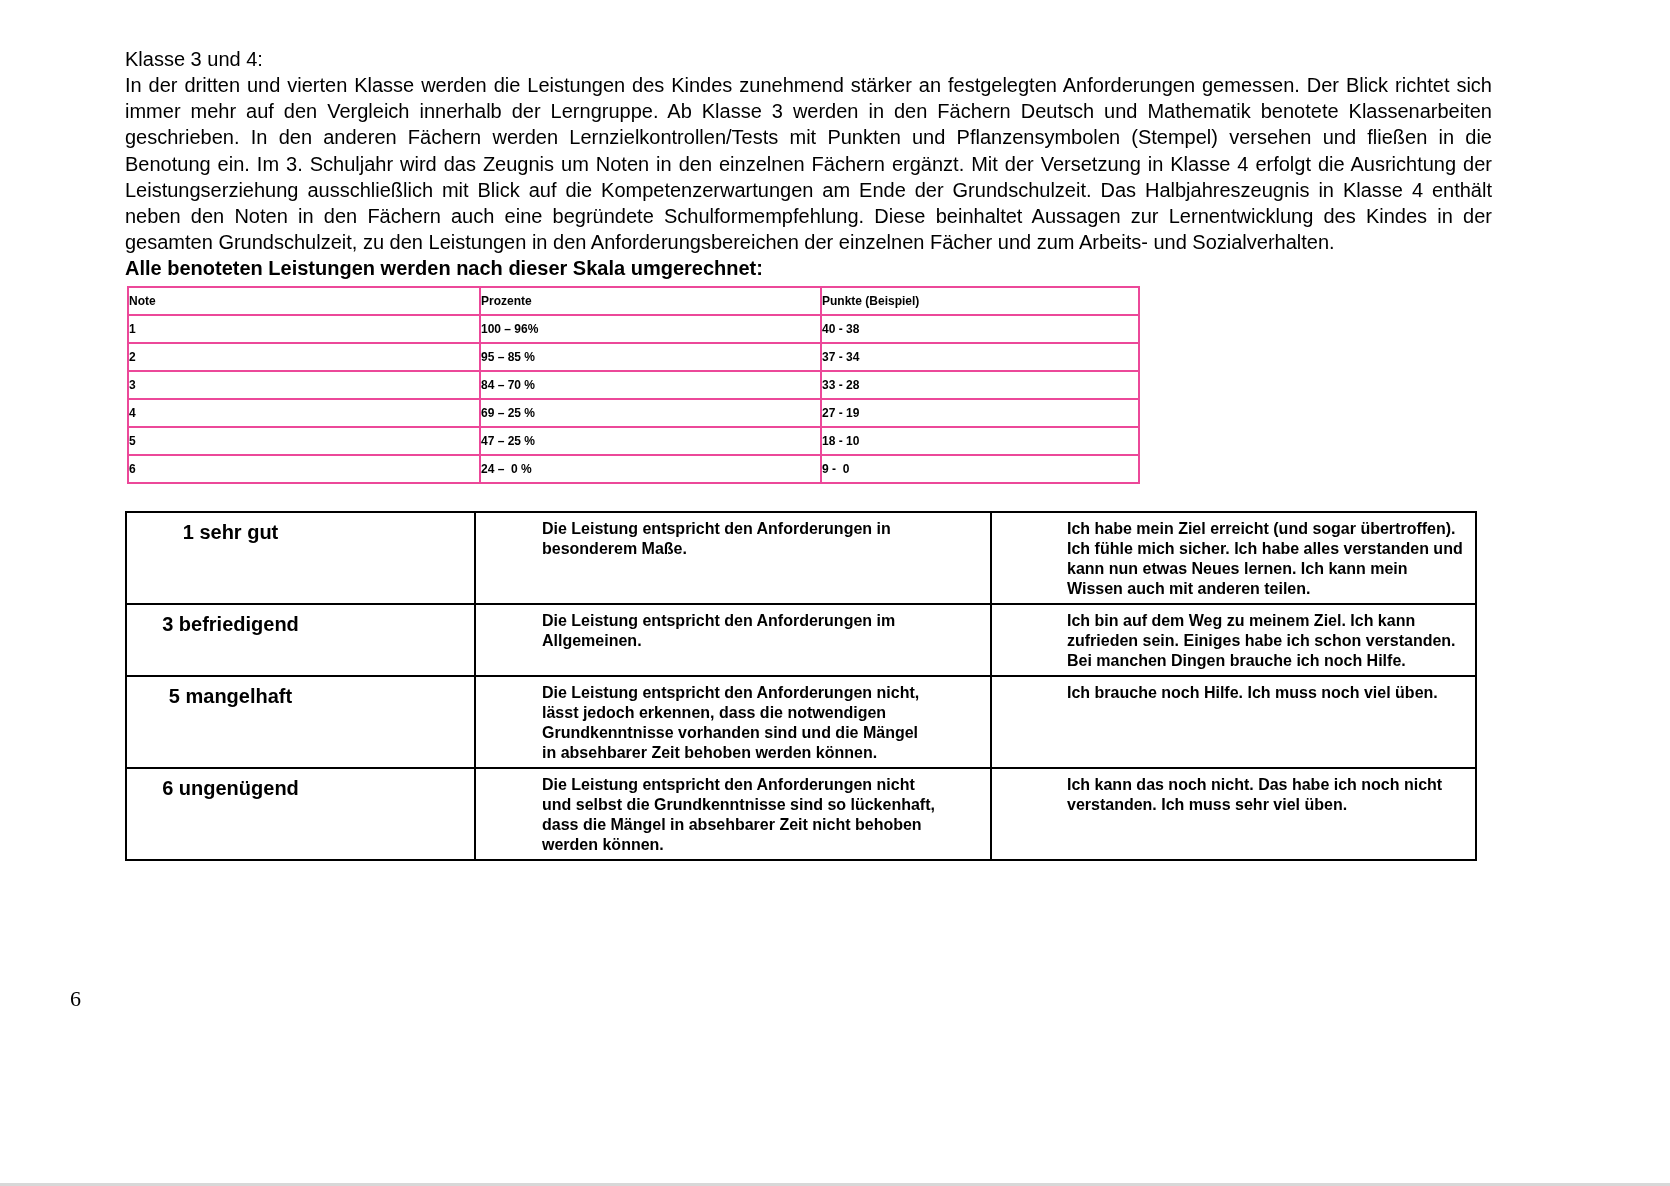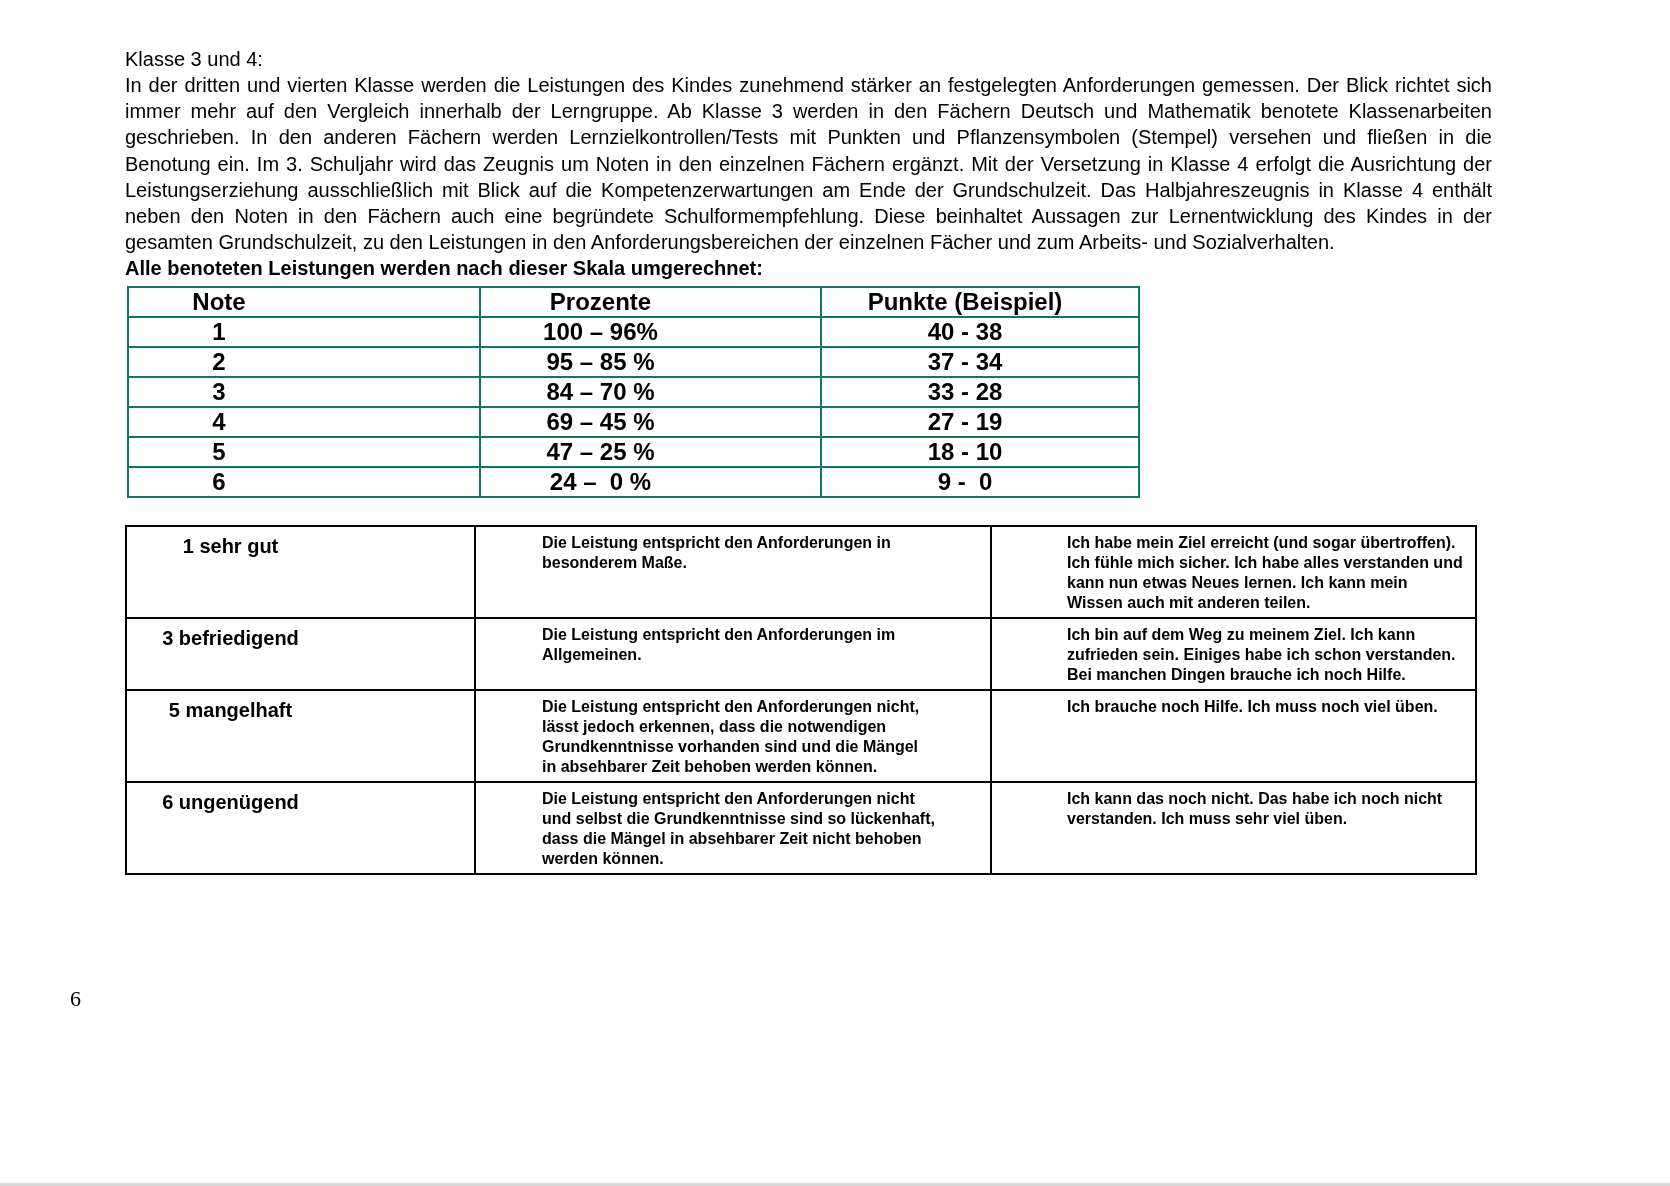--- a/index.html
+++ b/index.html
@@ -18,22 +18,22 @@
   }
   .h2 { margin-top:30px; }
   .intro { margin:0; font-size:20px; line-height:26px;font-weight:bold; }
 
   
   .scale-table {
     border-collapse:collapse; table-layout:fixed;
     margin-top:5px; margin-left:2px; width:1011px;
   }
   .scale-table th, .scale-table td {
-    border:2px solid #0f766e; padding:0; height:26px;
-    font-weight:bold; font-size:24px; text-align:center;
+    border:2px solid #ec4899; padding:0; height:26px;
+    font-weight:bold; font-size:12px; text-align:left;
     overflow:hidden; white-space:pre;
   }
   .scale-table .c1 { padding-right:170px; }
   .scale-table .c2 { padding-right:100px; }
   .scale-table .c3 { padding-right:30px; }
 
   
   .grades-table {
     border-collapse:collapse; table-layout:fixed;
     margin-top:27px; width:1350px;
@@ -104,21 +104,21 @@
           <td class="c2">95 – 85 %</td>
           <td class="c3">37 - 34</td>
         </tr>
         <tr>
           <td class="c1">3</td>
           <td class="c2">84 – 70 %</td>
           <td class="c3">33 - 28</td>
         </tr>
         <tr>
           <td class="c1">4</td>
-          <td class="c2">69 – 45 %</td>
+          <td class="c2">69 – 25 %</td>
           <td class="c3">27 - 19</td>
         </tr>
         <tr>
           <td class="c1">5</td>
           <td class="c2">47 – 25 %</td>
           <td class="c3">18 - 10</td>
         </tr>
         <tr>
           <td class="c1">6</td>
           <td class="c2">24 –&nbsp;&nbsp;0 %</td>

